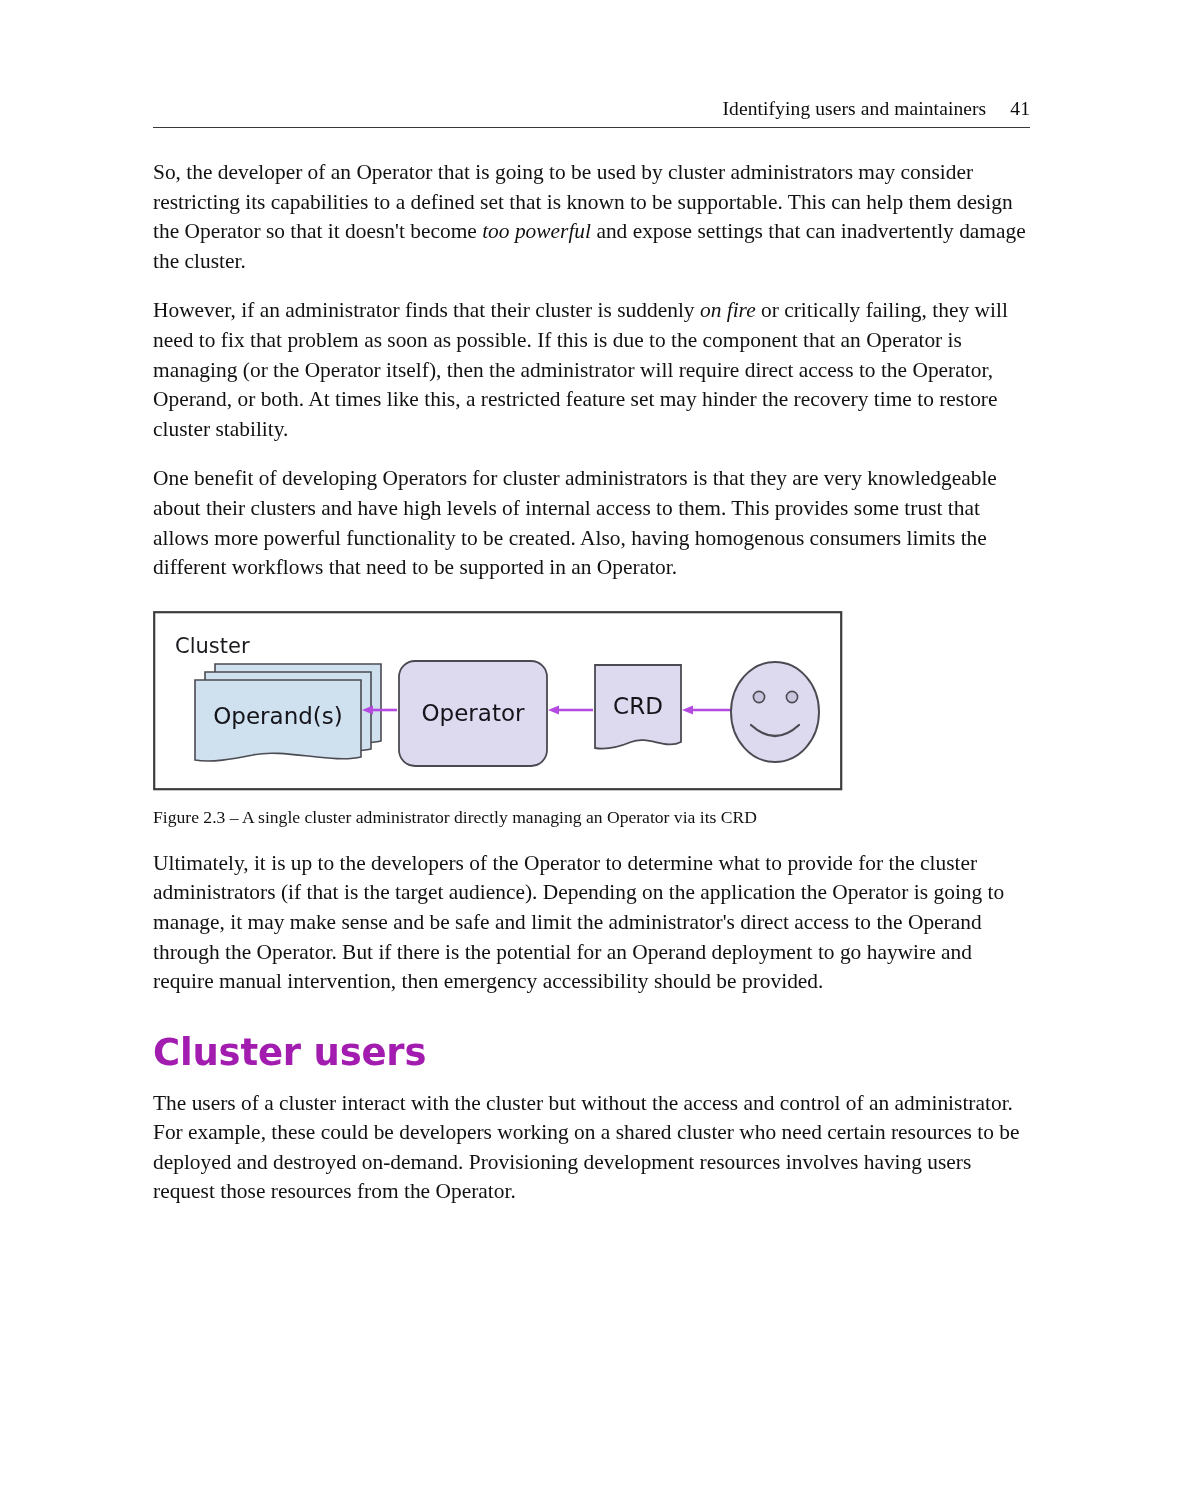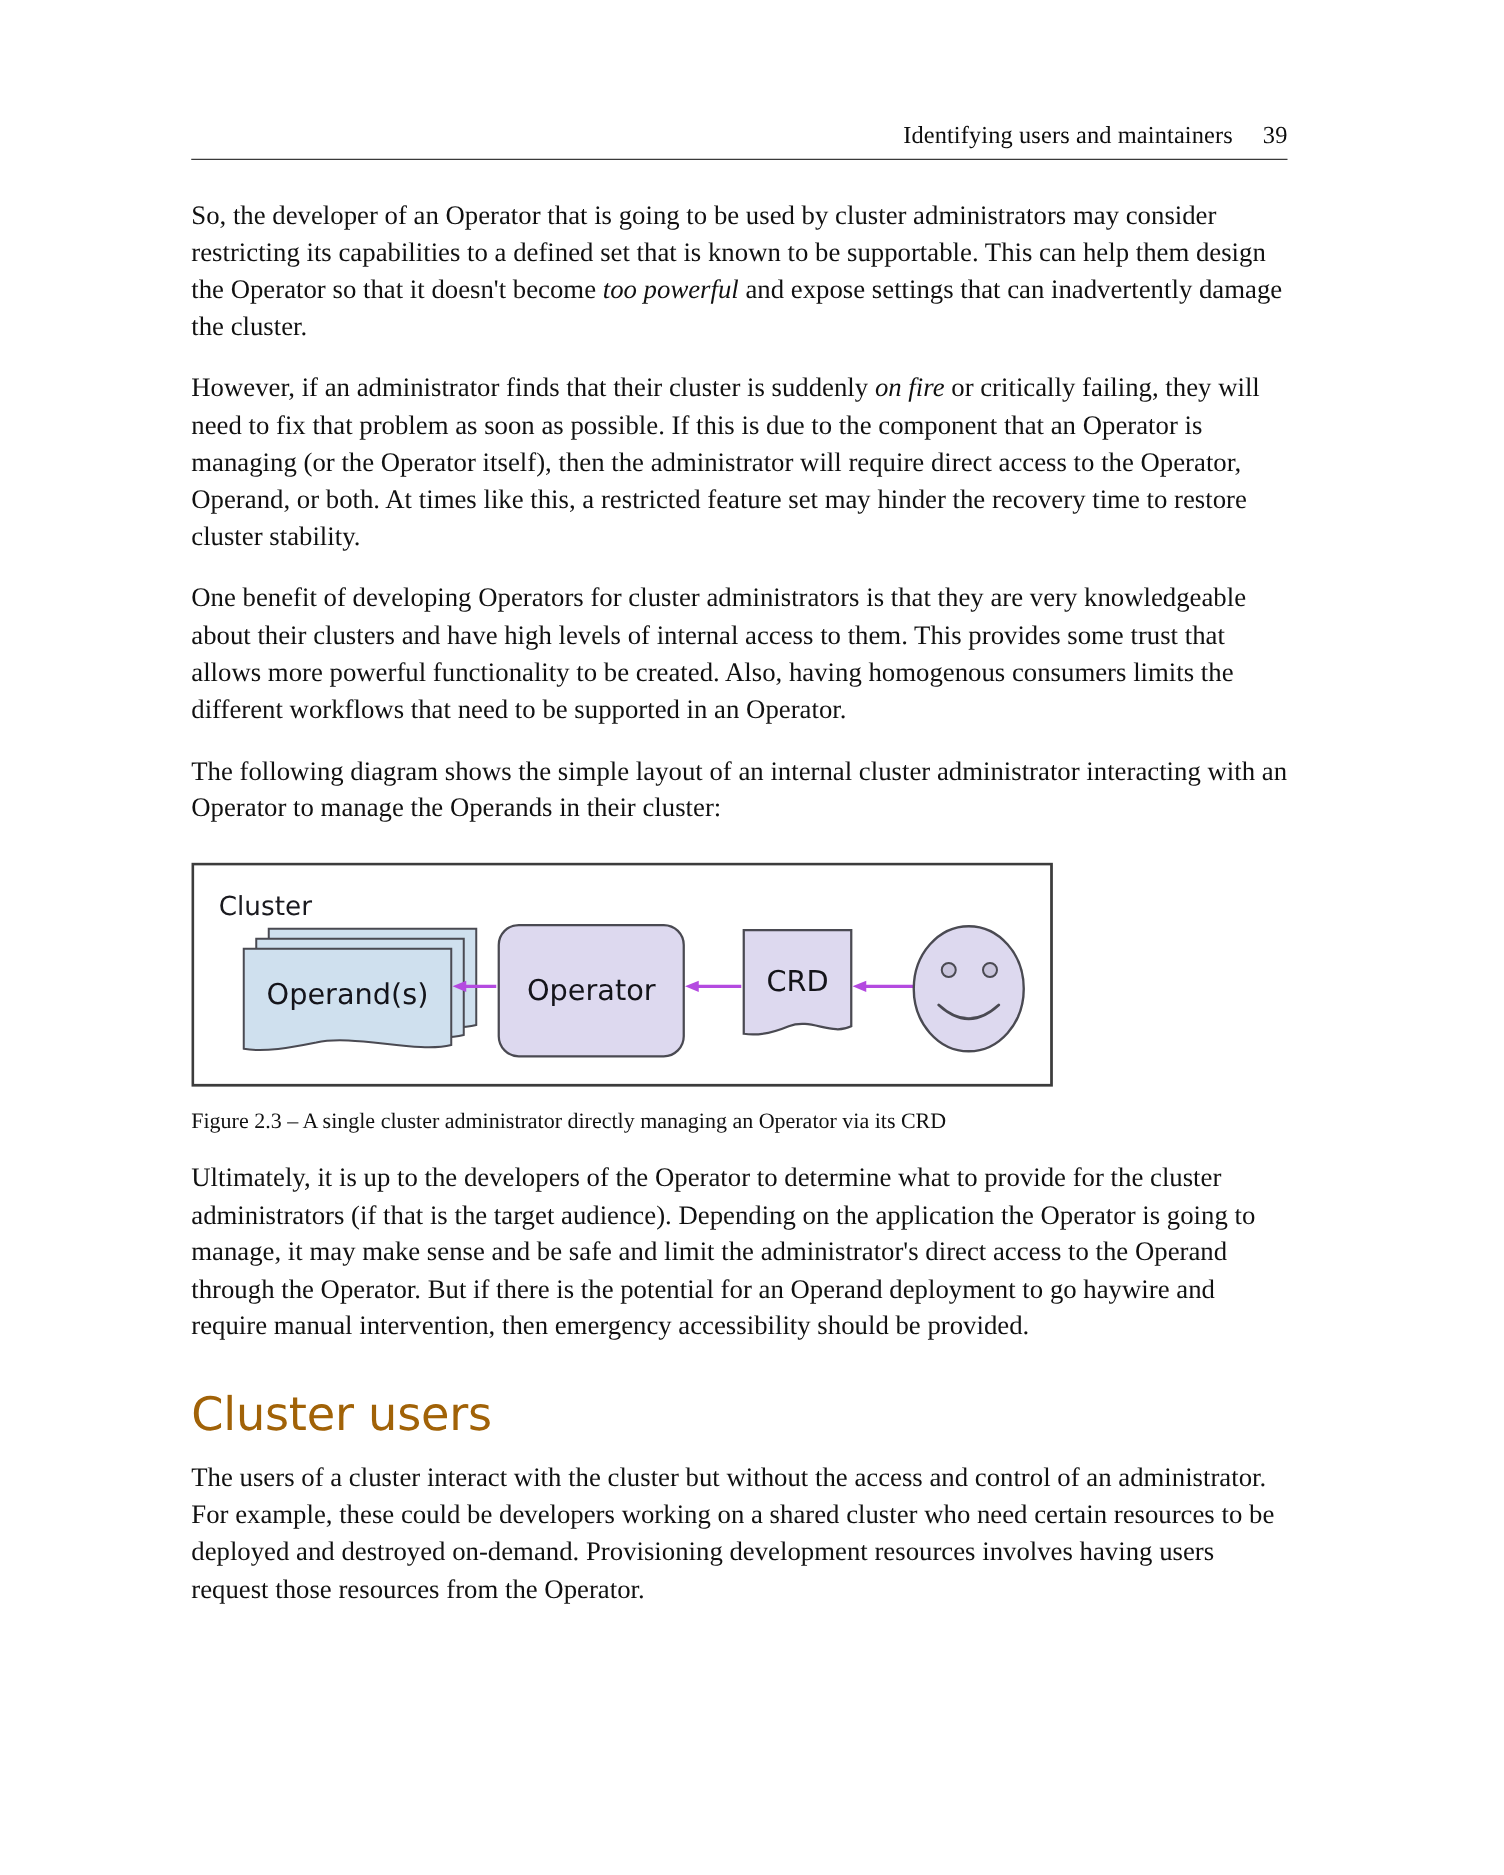--- a/index.html
+++ b/index.html
@@ -79,49 +79,48 @@
     font-size: 17.6px;
     line-height: 24px;
     color: #111111;
     margin: 14px 0 20px 0;
   }
 
   
   h2.section-heading {
     font-family: "DejaVu Sans", "Liberation Sans", sans-serif;
     font-size: 37px;
-    font-weight: 400;
+    font-weight: 700;
     line-height: 44px;
     margin: 34px 0 14px 0;
-    color: #a16207;
+    color: #a21caf;
     letter-spacing: -0.2px;
   }
 </style>
 </head>
 <body>
 
 <div class="page">
 
   <div class="header">
     <div class="header-line">
       <span class="header-title">Identifying users and maintainers</span>
-      <span class="header-pageno">39</span>
+      <span class="header-pageno">41</span>
     </div>
     <div class="header-rule"></div>
   </div>
 
   <div class="content">
 
     <p class="para"><span>So, the developer of an Operator that is going to be used by cluster administrators may consider restricting its capabilities to a defined set that is known to be supportable. This can help them design the Operator so that it doesn't become </span><em class="it">too powerful</em><span> and expose settings that can inadvertently damage the cluster.</span></p>
 
     <p class="para"><span>However, if an administrator finds that their cluster is suddenly </span><em class="it">on fire</em><span> or critically failing, they will need to fix that problem as soon as possible. If this is due to the component that an Operator is managing (or the Operator itself), then the administrator will require direct access to the Operator, Operand, or both. At times like this, a restricted feature set may hinder the recovery time to restore cluster stability.</span></p>
 
     <p class="para">One benefit of developing Operators for cluster administrators is that they are very knowledgeable about their clusters and have high levels of internal access to them. This provides some trust that allows more powerful functionality to be created. Also, having homogenous consumers limits the different workflows that need to be supported in an Operator.</p>
 
-    <p class="para">The following diagram shows the simple layout of an internal cluster administrator interacting with an Operator to manage the Operands in their cluster:</p>
 
     <div class="figure-wrap">
       <svg class="figure-svg" width="690" height="180" viewBox="0 0 690 180">
 
         <rect x="1.2" y="1.2" width="687" height="177" fill="#ffffff" stroke="#3c3c3c" stroke-width="2.2"></rect>
 
         <text x="22" y="42" font-family="DejaVu Sans, Liberation Sans, sans-serif" font-size="21" fill="#1a1a1f">Cluster</text>
 
         <path d="M 62 53 L 228 53 L 228 130 C 200 137 150 121 120 128 C 100 132 78 136 62 133 Z" fill="#cfe0ee" stroke="#4a4a52" stroke-width="1.6"></path>
 

